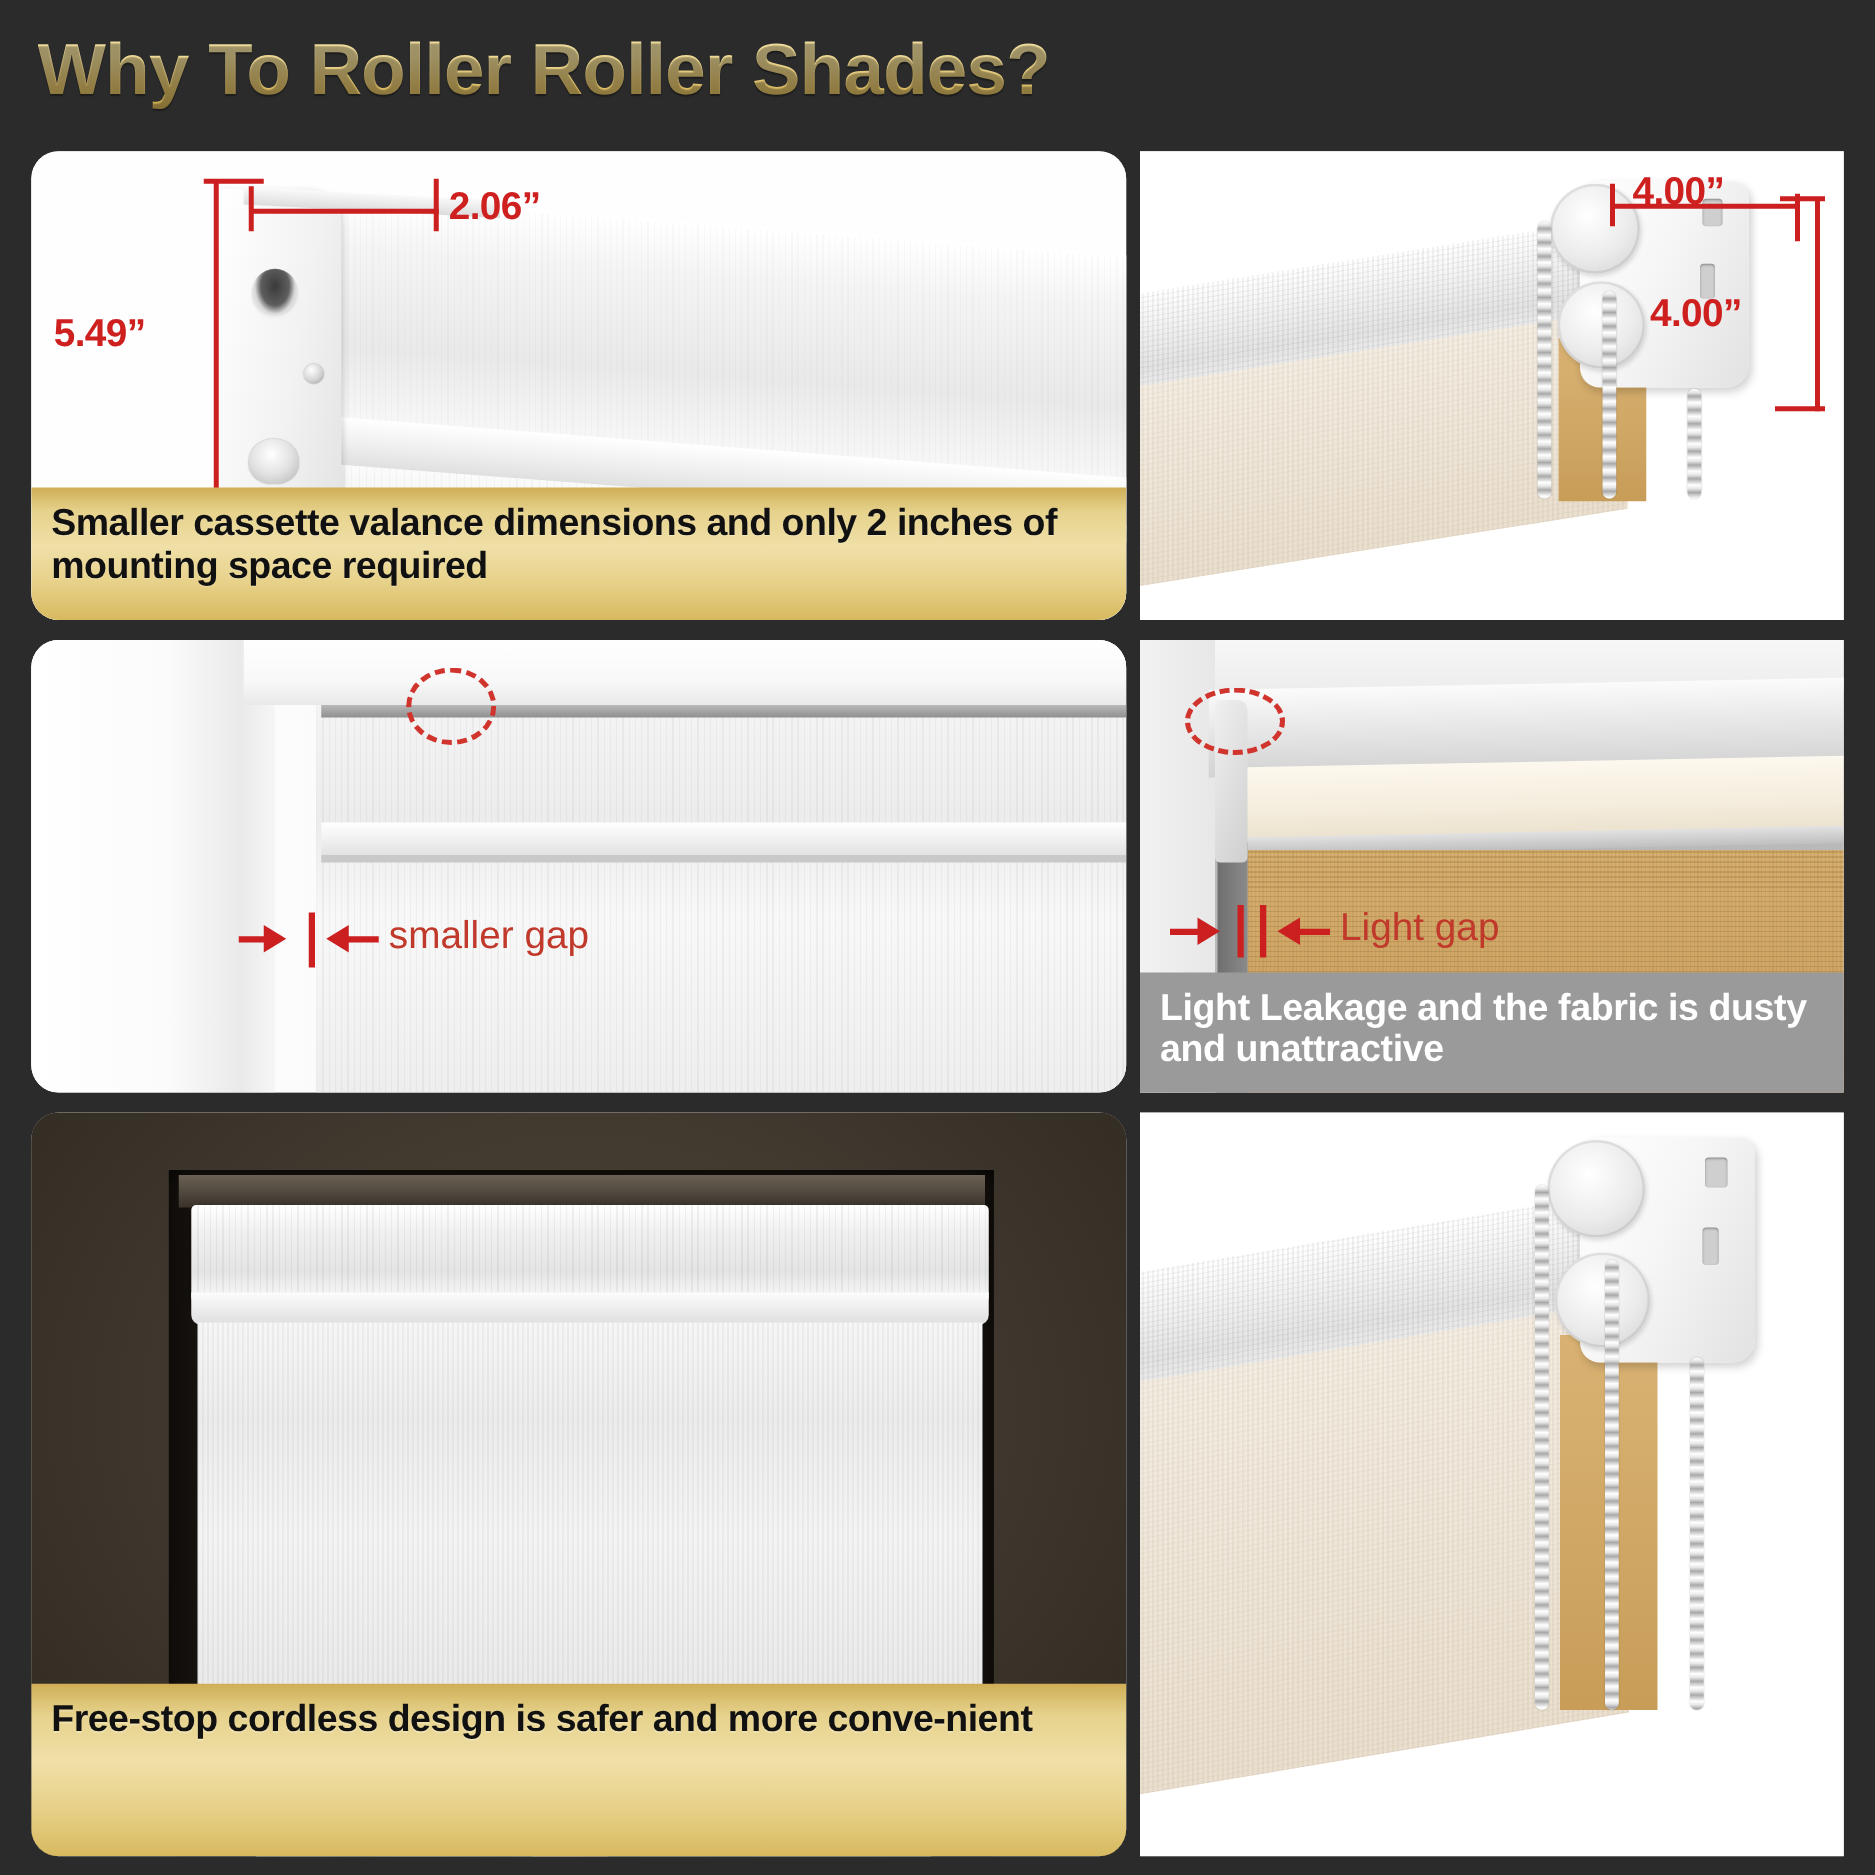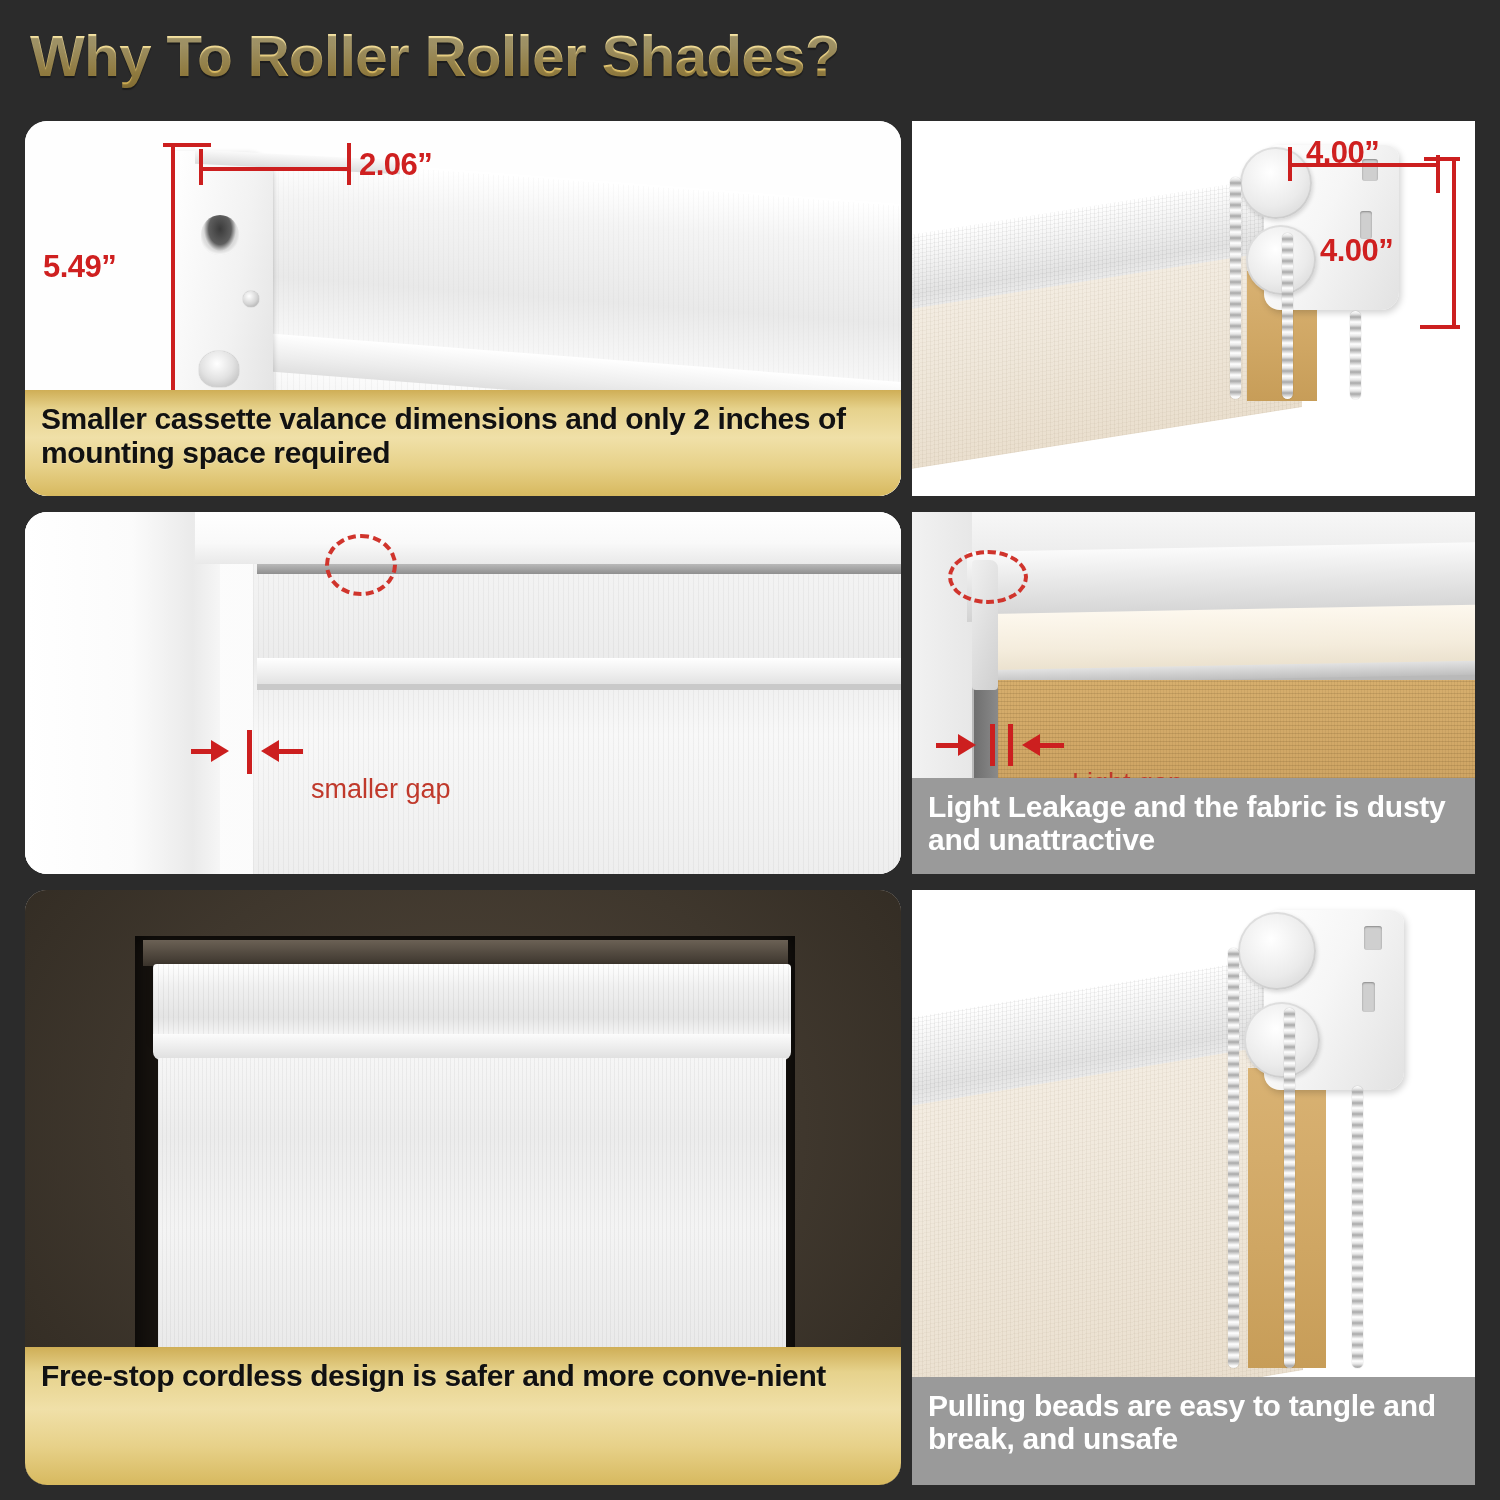--- a/index.html
+++ b/index.html
@@ -187,21 +187,21 @@
     background:repeating-linear-gradient(90deg,rgba(0,0,0,.04) 0 1px,transparent 1px 5px);
   }
   .wf-band{
     position:absolute; left:0; right:0;
     background:linear-gradient(180deg,#ffffff 0%,#f1f1f1 50%,#e2e2e2 100%);
   }
   .dash-circle{
     position:absolute; border:4px dashed #d0342c; border-radius:50%;
   }
   .gap-lbl{
-    position:absolute; color:#c0392b; font-size:27px; white-space:nowrap;margin-top:44px;
+    position:absolute; color:#c0392b; font-size:31px; white-space:nowrap;
   }
   .arrow-r{
     position:absolute; width:0; height:0;
     border-top:11px solid transparent; border-bottom:11px solid transparent;
     border-left:18px solid #cc1f1f;
   }
   .arrow-l{
     position:absolute; width:0; height:0;
     border-top:11px solid transparent; border-bottom:11px solid transparent;
     border-right:18px solid #cc1f1f;
@@ -461,16 +461,15 @@
         <div class="bracket-slot" style="left:98px; top:72px; width:13px; height:30px;"></div>
         <div class="bracket-slot" style="left:36px; top:38px; width:10px; height:24px; background:#dfdfdf;"></div>
       </div>
       <div class="bracket-disc" style="left:326px; top:22px; width:78px; height:78px;"></div>
       <div class="bracket-disc" style="left:332px; top:112px; width:76px; height:76px;"></div>
 
       <div class="chain" style="left:316px; top:58px; height:420px;"></div>
       <div class="chain" style="left:372px; top:118px; height:360px;"></div>
       <div class="chain" style="left:440px; top:196px; height:282px;"></div>
     </div>
-    <div class="cap gray">Pulling beads are easy to tangle and break, and unsafe</div>
   </div>
 
 </div>
 
 </body></html>

